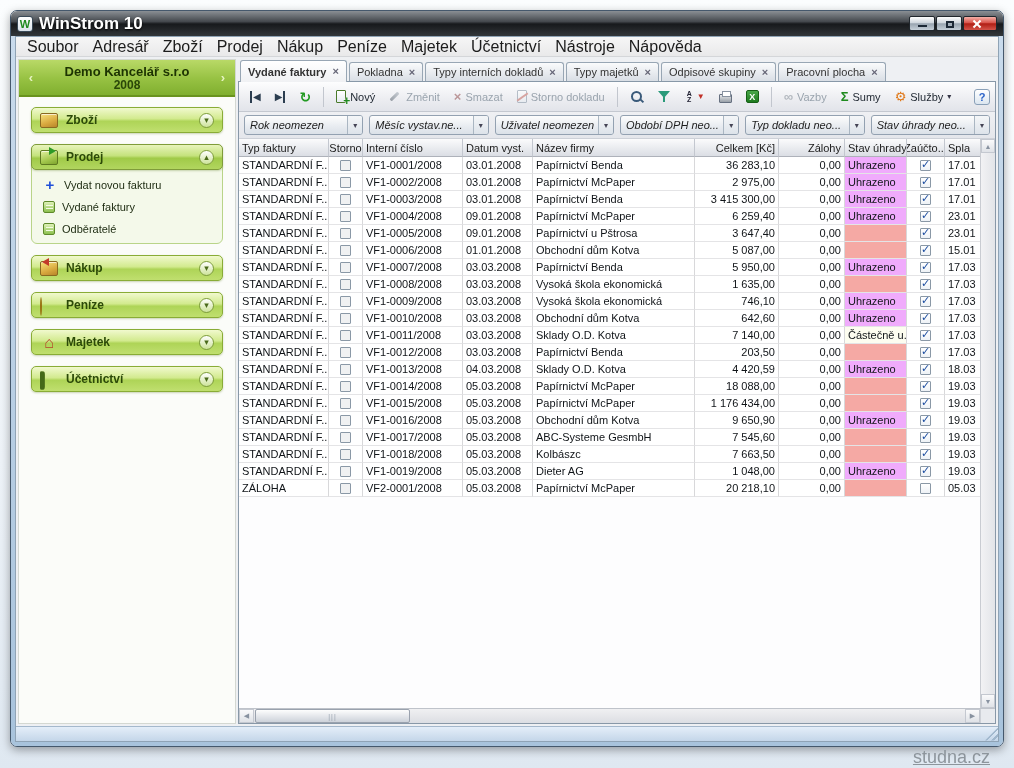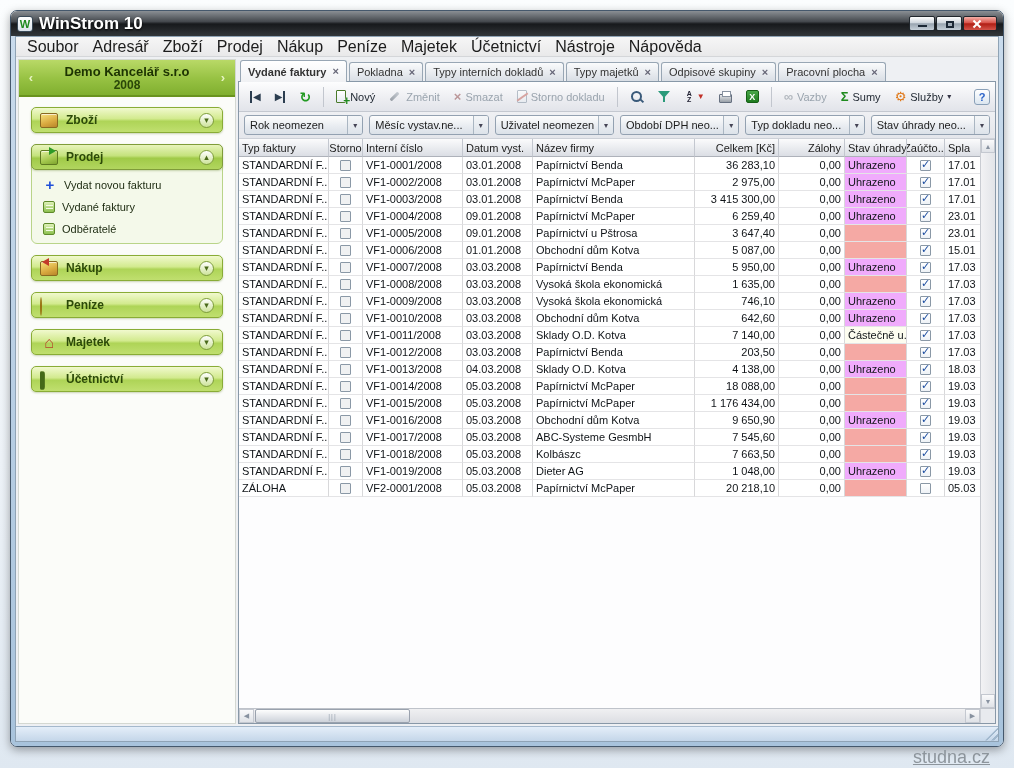--- a/index.html
+++ b/index.html
@@ -146,21 +146,21 @@
   .i-help { margin-left:auto; display:inline-flex; align-items:center; justify-content:center;
         width:16px; height:16px; border:1px solid #8aa0b8; border-radius:3px; color:#2a62c8;
         font-weight:bold; font-size:11px; background:linear-gradient(180deg,#ffffff,#dce6f0); }
   .i-help::before { content:'?'; }
 
   
   .filterbar { height:27px; flex:none; display:flex; align-items:center; gap:6px; padding:0 5px;
                background:linear-gradient(180deg,#eff0f3,#e4e6eb); border-bottom:1px solid #cdd1d8; }
   .combo { display:inline-flex; align-items:center; height:20px; width:132px; overflow:hidden;
            border:1px solid #93a1b1; border-radius:3px; font-size:11px; color:#1c1c1c;
-           background:linear-gradient(180deg,#fdfdfd,#e7ebf0 60%,#dbe1e8); }
+           background:linear-gradient(180deg,#fdfdfd,#e7ebf0 60%,#dbe1e8);font-style:italic; }
   .combo-label { flex:1; padding:0 5px; white-space:nowrap; overflow:hidden; }
   .combo-arrow { width:15px; align-self:stretch; border-left:1px solid #aab6c2; flex:none;
            display:flex; align-items:center; justify-content:center; font-size:8px; color:#445;
            background:linear-gradient(180deg,#f4f6f8,#dde3ea); }
   .combo-arrow::before { content:'▾'; }
 
   
   .table-wrap { flex:1; display:flex; min-height:0; background:#fdfdfe; }
   .table-col { flex:1; overflow:hidden; }
   .thead,.trow { display:flex; width:743px; }
@@ -664,21 +664,21 @@
                       </div>
 
                       <div class="trow">
                         <span class="td c-typ">STANDARDNÍ F...</span>
                         <span class="td c-storno">
                           <span class="cb dim"></span>
                         </span>
                         <span class="td c-cislo">VF1-0013/2008</span>
                         <span class="td c-datum">04.03.2008</span>
                         <span class="td c-firma">Sklady O.D. Kotva</span>
-                        <span class="td c-celkem">4 138,00</span>
+                        <span class="td c-celkem">4 420,59</span>
                         <span class="td c-zalohy">0,00</span>
                         <span class="td c-stav paid">Uhrazeno</span>
                         <span class="td c-zauct">
                           <span class="cb checked"></span>
                         </span>
                         <span class="td c-splat">18.03</span>
                       </div>
 
                       <div class="trow">
                         <span class="td c-typ">STANDARDNÍ F...</span>

